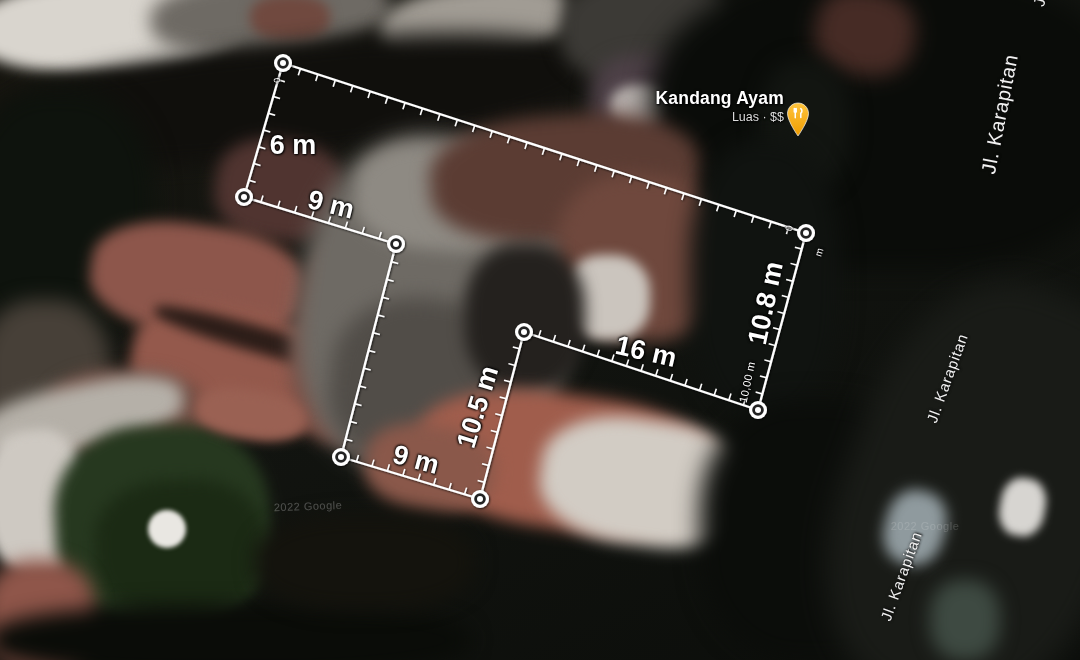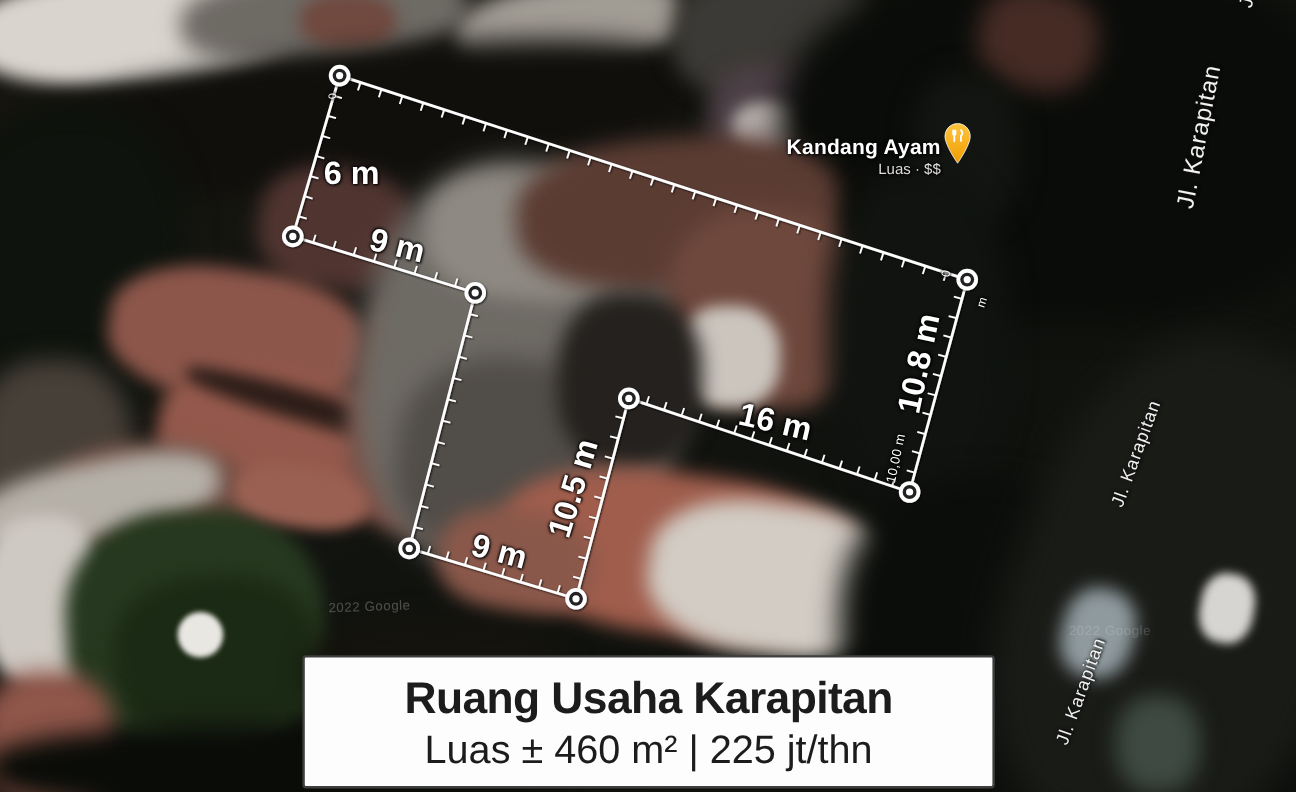--- a/index.html
+++ b/index.html
@@ -16,21 +16,21 @@
   .mlabel{
     position:absolute;color:#fff;font-weight:600;white-space:nowrap;
     text-shadow:0 0 3px rgba(0,0,0,.95),1px 1px 2px rgba(0,0,0,.9),-1px -1px 2px rgba(0,0,0,.6);
   }
   .mlabel.small{font-weight:500;letter-spacing:.3px;}
   .street{
     position:absolute;color:#f2f2f2;font-weight:500;white-space:nowrap;letter-spacing:.8px;
     text-shadow:0 0 3px rgba(30,30,30,.95),1px 1px 2px rgba(0,0,0,.85);
   }
   .wm{position:absolute;color:#e8e8e8;font-weight:400;white-space:nowrap;letter-spacing:.5px;}
-  .poi{position:absolute;right:296px;top:112px;text-align:right;pointer-events:auto;}
+  .poi{position:absolute;right:296px;top:88px;text-align:right;pointer-events:auto;}
   .poi-name{
     color:#fff;font-size:17.5px;font-weight:600;letter-spacing:.2px;
     text-shadow:0 0 3px rgba(0,0,0,.95),1px 1px 2px rgba(0,0,0,.9);
   }
   .poi-sub{
     color:#dedede;font-size:12.5px;font-weight:500;margin-top:1px;
     text-shadow:0 0 2px rgba(0,0,0,.95),1px 1px 2px rgba(0,0,0,.9);
   }
   .pin{position:absolute;left:786px;top:102px;}
   .banner{
@@ -292,18 +292,14 @@
   </div>
 
   <svg class="pin" width="24" height="36" viewBox="0 0 24 36">
     <path d="M12 1 C6.1 1 1.5 5.7 1.5 11.6 c0 7.6 10.5 22.4 10.5 22.4 s10.5 -14.8 10.5 -22.4 C22.5 5.7 17.9 1 12 1 Z" fill="url(#ping)" stroke="rgba(255,255,255,0.85)" stroke-width="0.8"></path>
     <g stroke="#ffffff" stroke-width="1.5" stroke-linecap="round" fill="none">
       <path d="M8.3 6.6 v3.4 M10.2 6.6 v3.4 M9.25 6.8 v9"></path>
       <path d="M14.8 6.6 c1.5 1.2 1.5 3.6 0 4.6 v4.4"></path>
     </g>
   </svg>
 
-  <div class="banner">
-    <div class="banner-title">Ruang Usaha Karapitan</div>
-    <div class="banner-sub">Luas ± 460 m² | 225 jt/thn</div>
-  </div>
 
 </div>
 
 </body></html>

